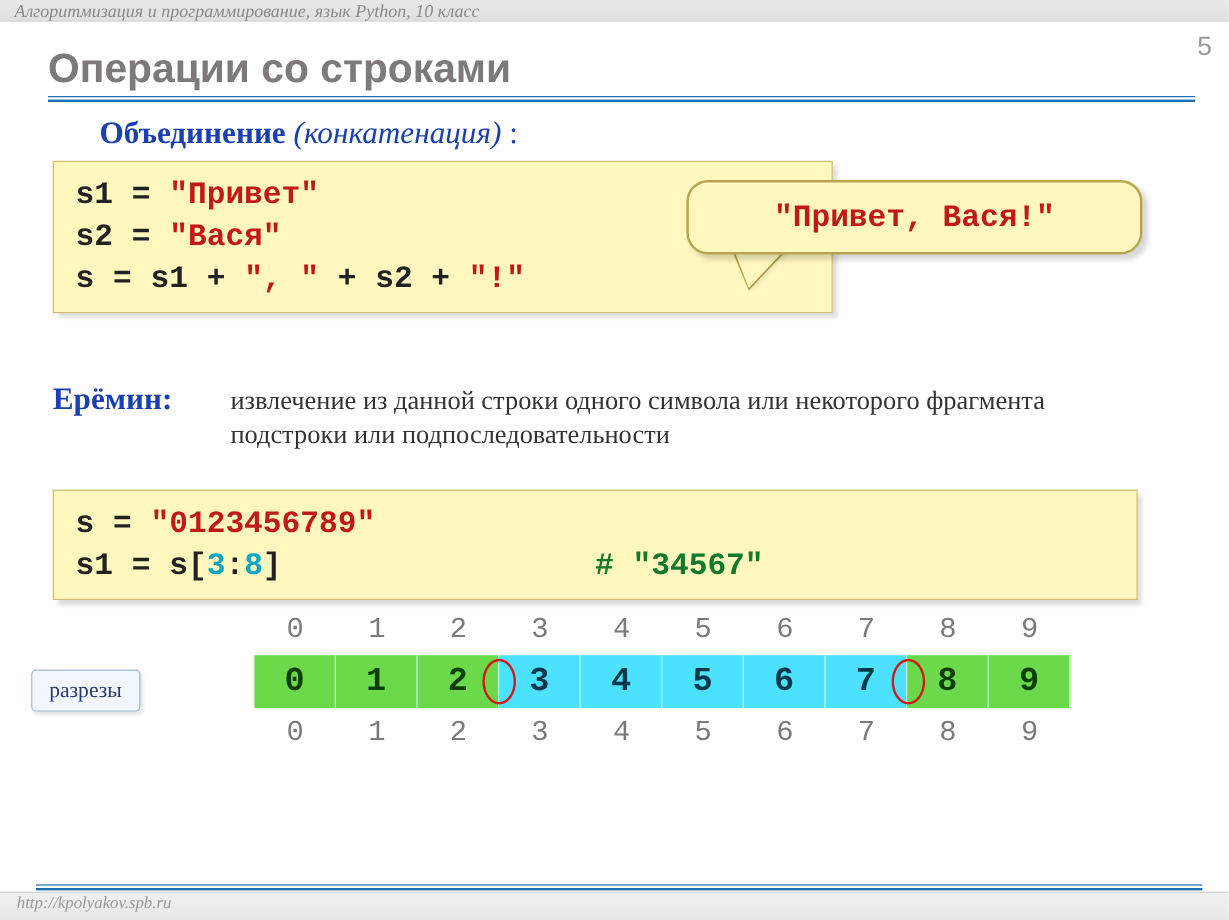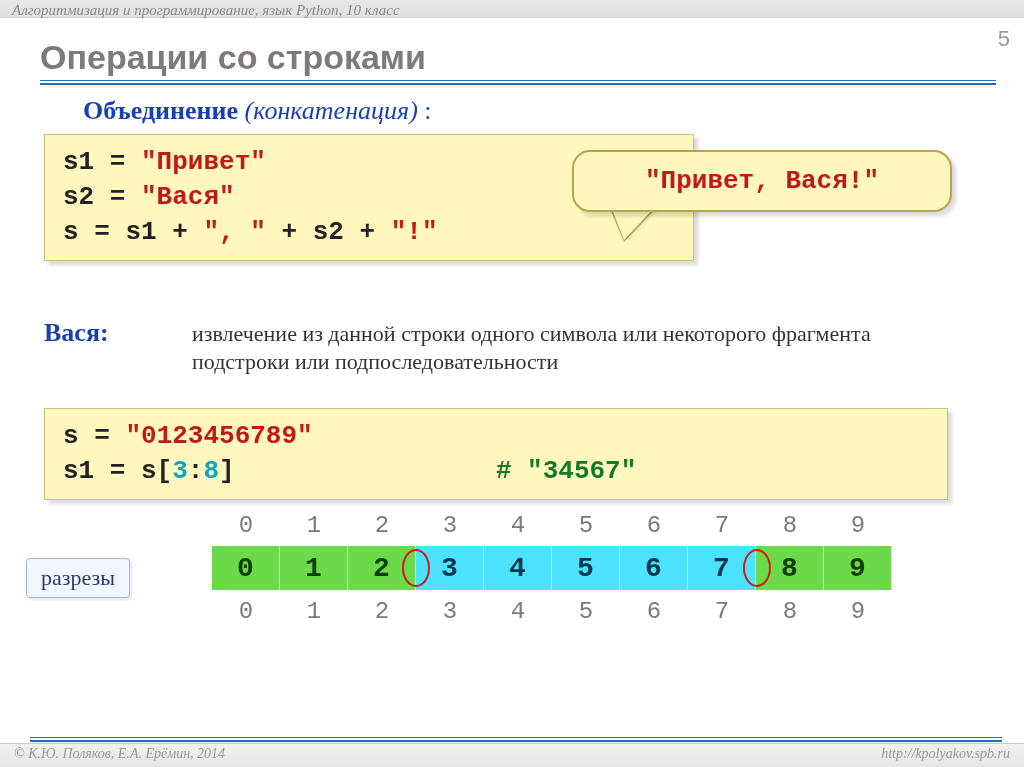--- a/index.html
+++ b/index.html
@@ -72,21 +72,21 @@
   .idx-bot { top:598px; }
   .cell-row { position:absolute; top:546px; left:212px; display:flex; }
   .cell { width:68px; height:44px; display:flex; align-items:center; justify-content:center;
     font-family:"Courier New",monospace; font-size:28px; font-weight:bold;
     border-right:1px solid #bfe; }
   .green { background:#6cd94a; color:#0a3f00; }
   .cyan { background:#4be1ff; color:#003a4a; }
   .cut-label {
     position:absolute; top:558px; left:26px;
     background:#f2f7ff; border:1px solid #9fb8d8; border-radius:4px;
-    padding:6px 14px; font-size:22px; color:#2a3a6a;
+    padding:6px 14px; font-size:18px; color:#2a3a6a;
     box-shadow:2px 2px 3px rgba(0,0,0,.1);
   }
   .red-circ { position:absolute; width:28px; height:38px; border:2px solid #d01a1a; border-radius:50%; }
   .circ1 { top:549px; left:402px; }
   .circ2 { top:549px; left:743px; }
   .footer {
     position:absolute; left:0; right:0; bottom:0; height:24px;
     background:linear-gradient(#f0f0f0,#e6e6e6); border-top:1px solid #ccc;
     font-style:italic; color:#9a9a9a; font-size:14px;
     display:flex; justify-content:space-between; padding:2px 14px;
@@ -113,21 +113,21 @@
 <div class="codebox codebox1">
   <div><span>s1 = </span><span class="str">"Привет"</span></div>
   <div><span>s2 = </span><span class="str">"Вася"</span></div>
   <div><span>s  = s1 + </span><span class="str">", "</span><span> + s2 + </span><span class="str">"!"</span></div>
 </div>
 
 <div class="callout-tail-border"></div>
 <div class="callout-tail"></div>
 <div class="callout">"Привет, Вася!"</div>
 
-<div class="subhead2">Вася:</div>
+<div class="subhead2">Ерёмин:</div>
 <div class="desc">извлечение из данной строки одного символа или некоторого фрагмента подстроки или подпоследовательности</div>
 
 <div class="codebox codebox2">
   <div><span>s = </span><span class="str">"0123456789"</span></div>
   <div>
     <span>s1 = s[</span><span class="num">3</span><span>:</span><span class="num">8</span><span>]</span>
     <span style="display:inline-block;width:230px"></span>
     <span class="cmt"># "34567"</span>
   </div>
 </div>
@@ -168,15 +168,14 @@
     <span>8</span>
     <span>9</span>
   </div>
 
 <div class="cut-label">разрезы</div>
 <div class="red-circ circ1"></div>
 <div class="red-circ circ2"></div>
 
 <div class="rule-bot"></div>
 <div class="footer">
-  <span>© К.Ю. Поляков, Е.А. Ерёмин, 2014</span>
   <span>http://kpolyakov.spb.ru</span>
 </div>
 
 </body></html>

